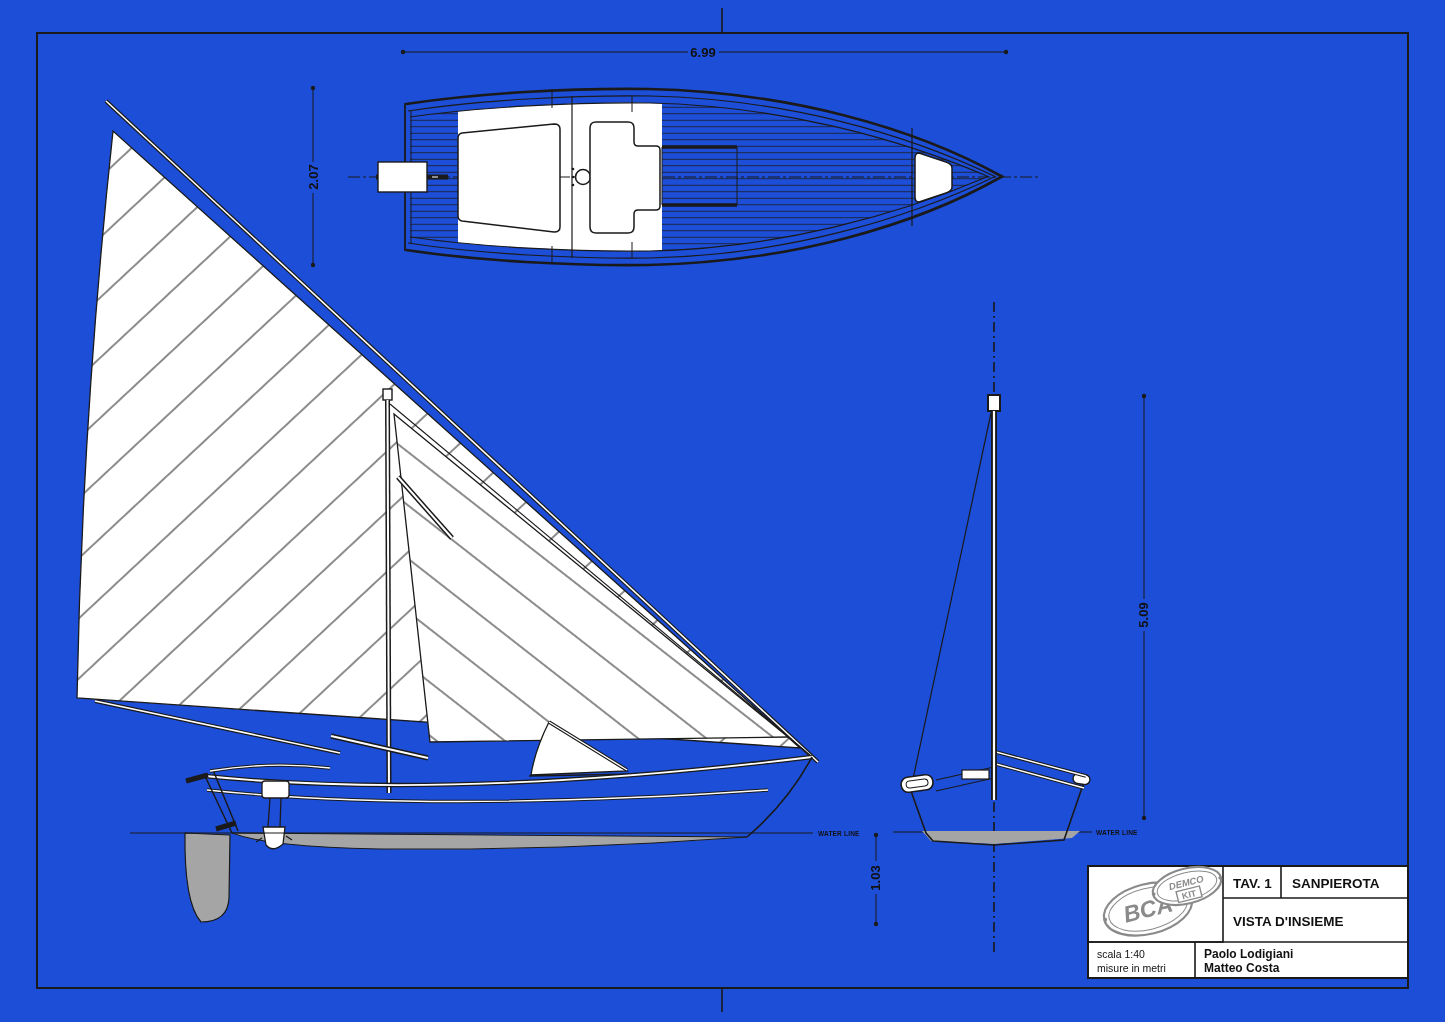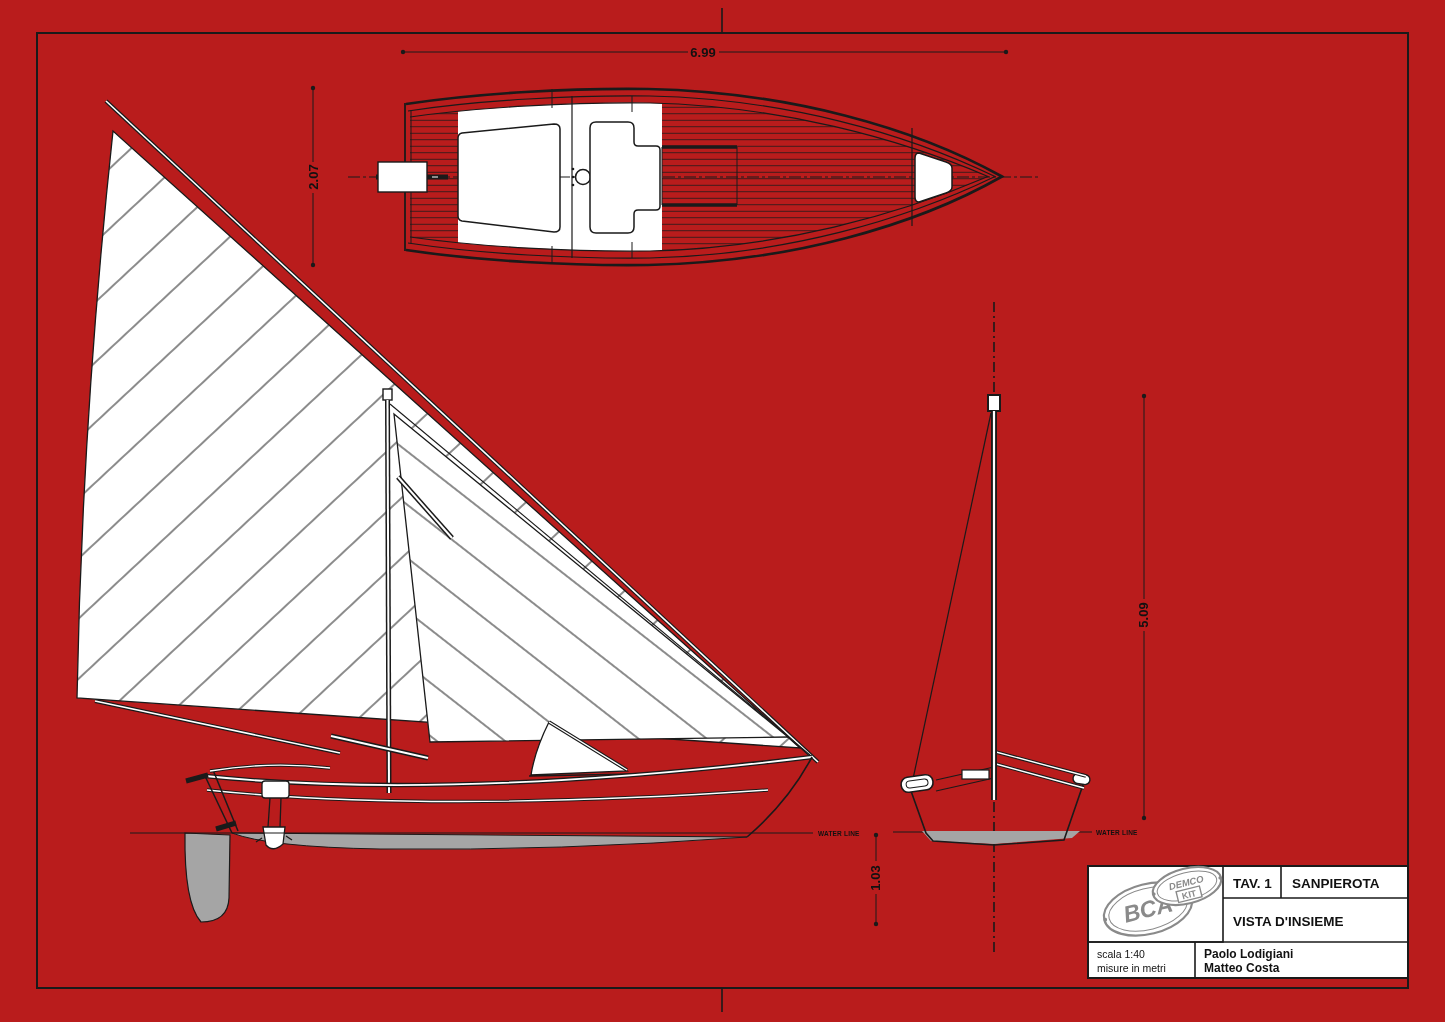--- a/index.html
+++ b/index.html
@@ -1,16 +1,16 @@
 <!DOCTYPE html>
 <html><head>
 <meta charset="utf-8">
 <style>
   html,body{margin:0;padding:0;background:#ffffff;}
-  .sheet{position:relative;width:1445px;height:1022px;background:#b91c1c;overflow:hidden;
+  .sheet{position:relative;width:1445px;height:1022px;background:#1d4ed8;overflow:hidden;
          font-family:"Liberation Sans",sans-serif;}
   svg{display:block;}
   text{font-family:"Liberation Sans",sans-serif;fill:#111;}
   .dim{font-size:13px;font-weight:bold;}
   .tiny{font-size:6.5px;font-weight:bold;letter-spacing:.2px;}
   .tb-big{font-size:13.5px;font-weight:bold;}
   .tb-small{font-size:10.5px;}
   .tb-name{font-size:12px;font-weight:bold;}
   .logo-txt{fill:#8a8a8a;}
 </style>

